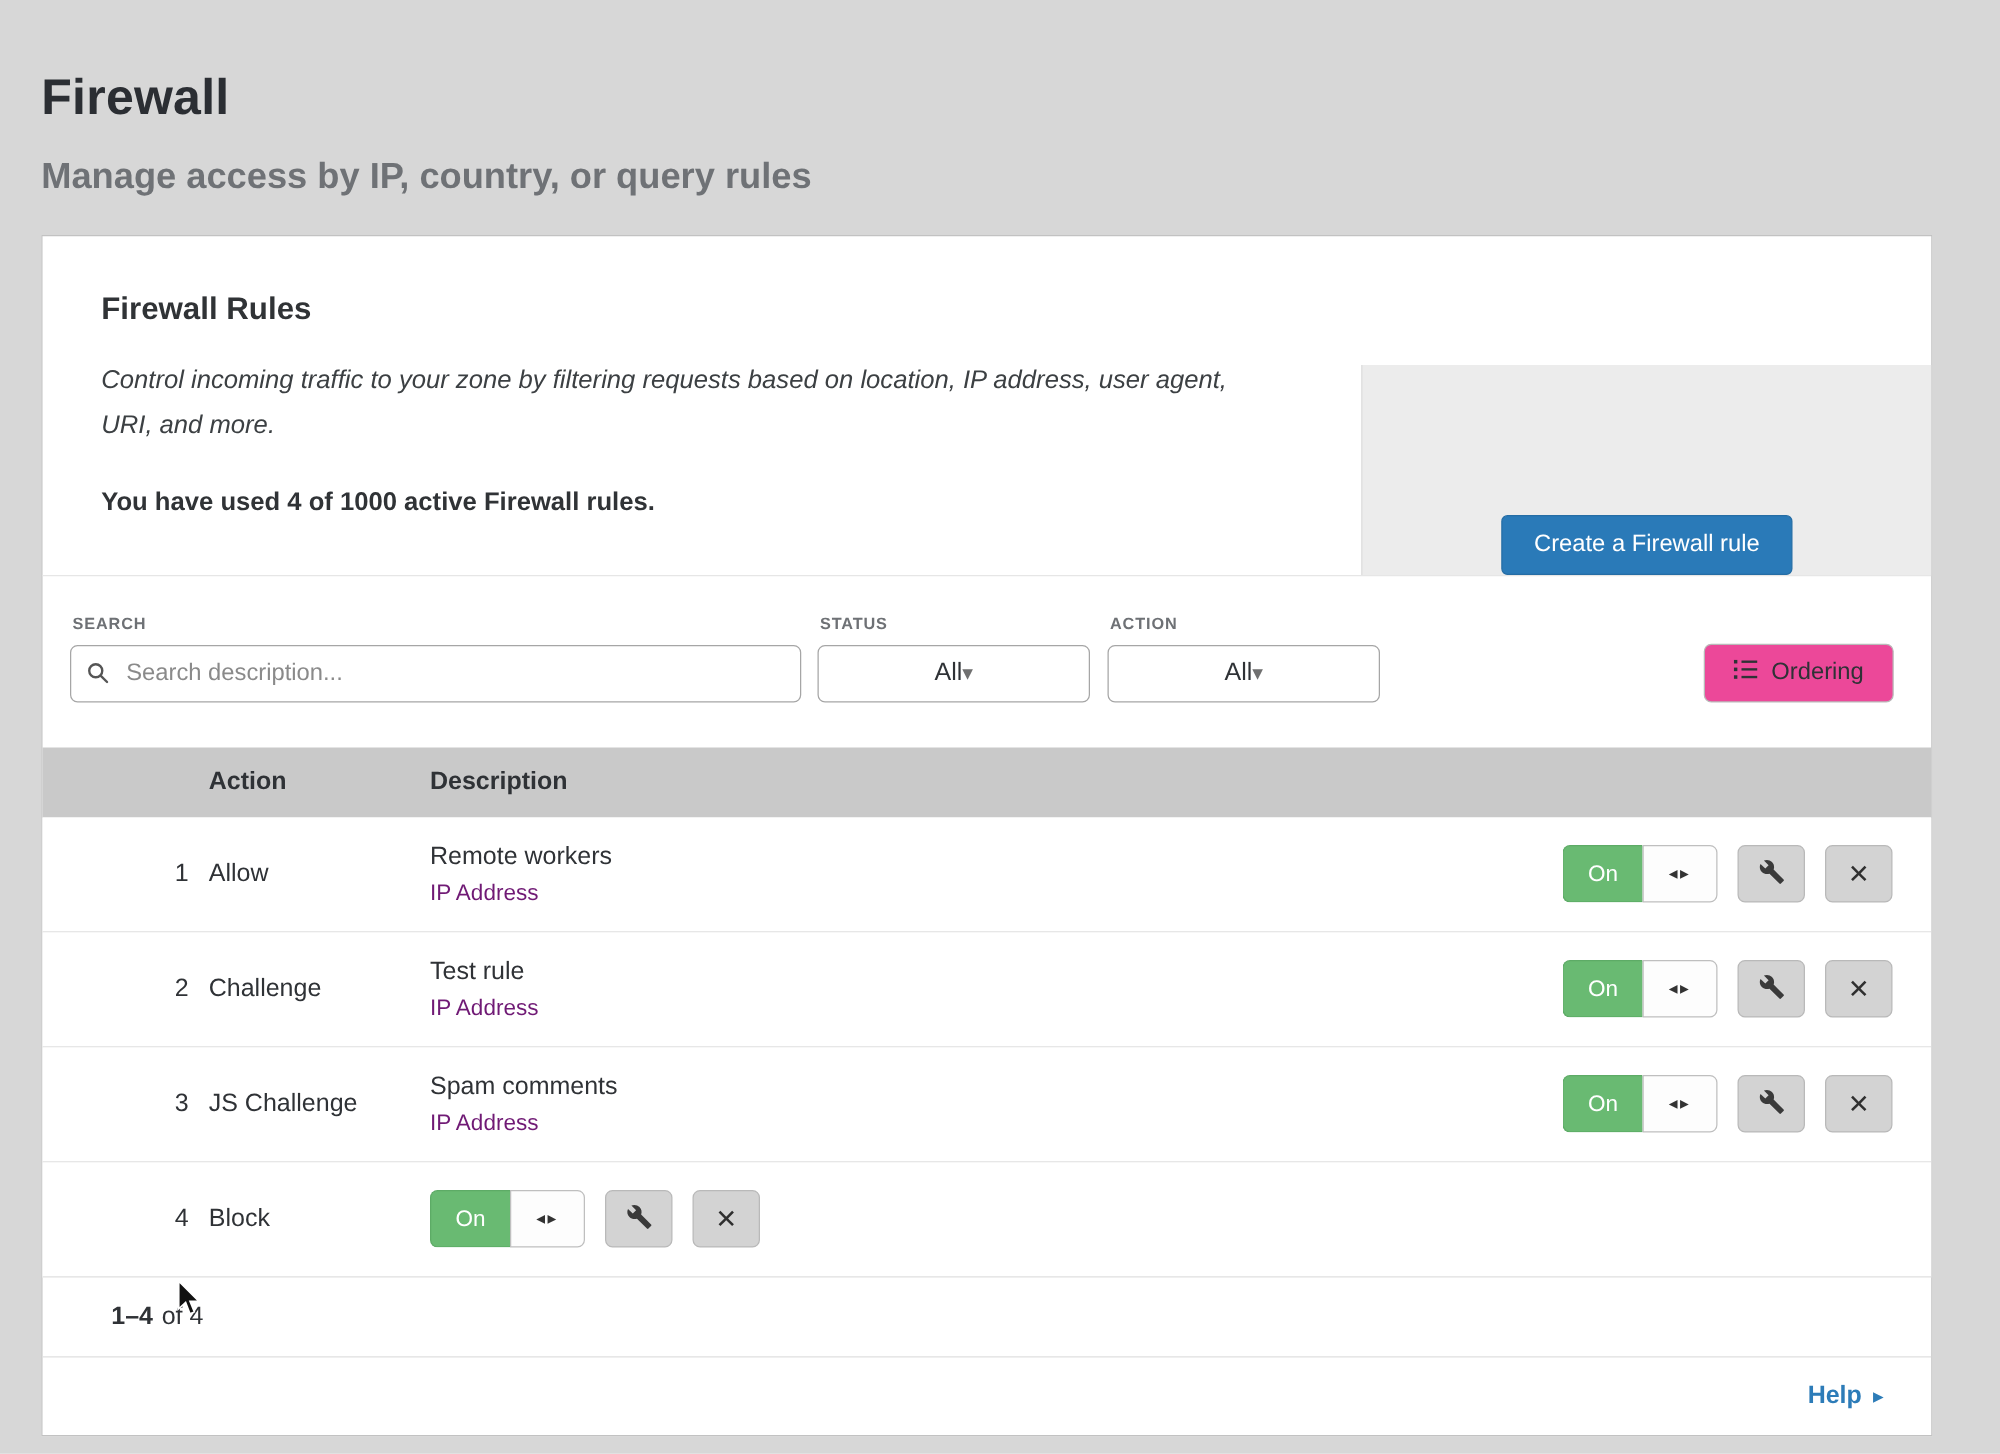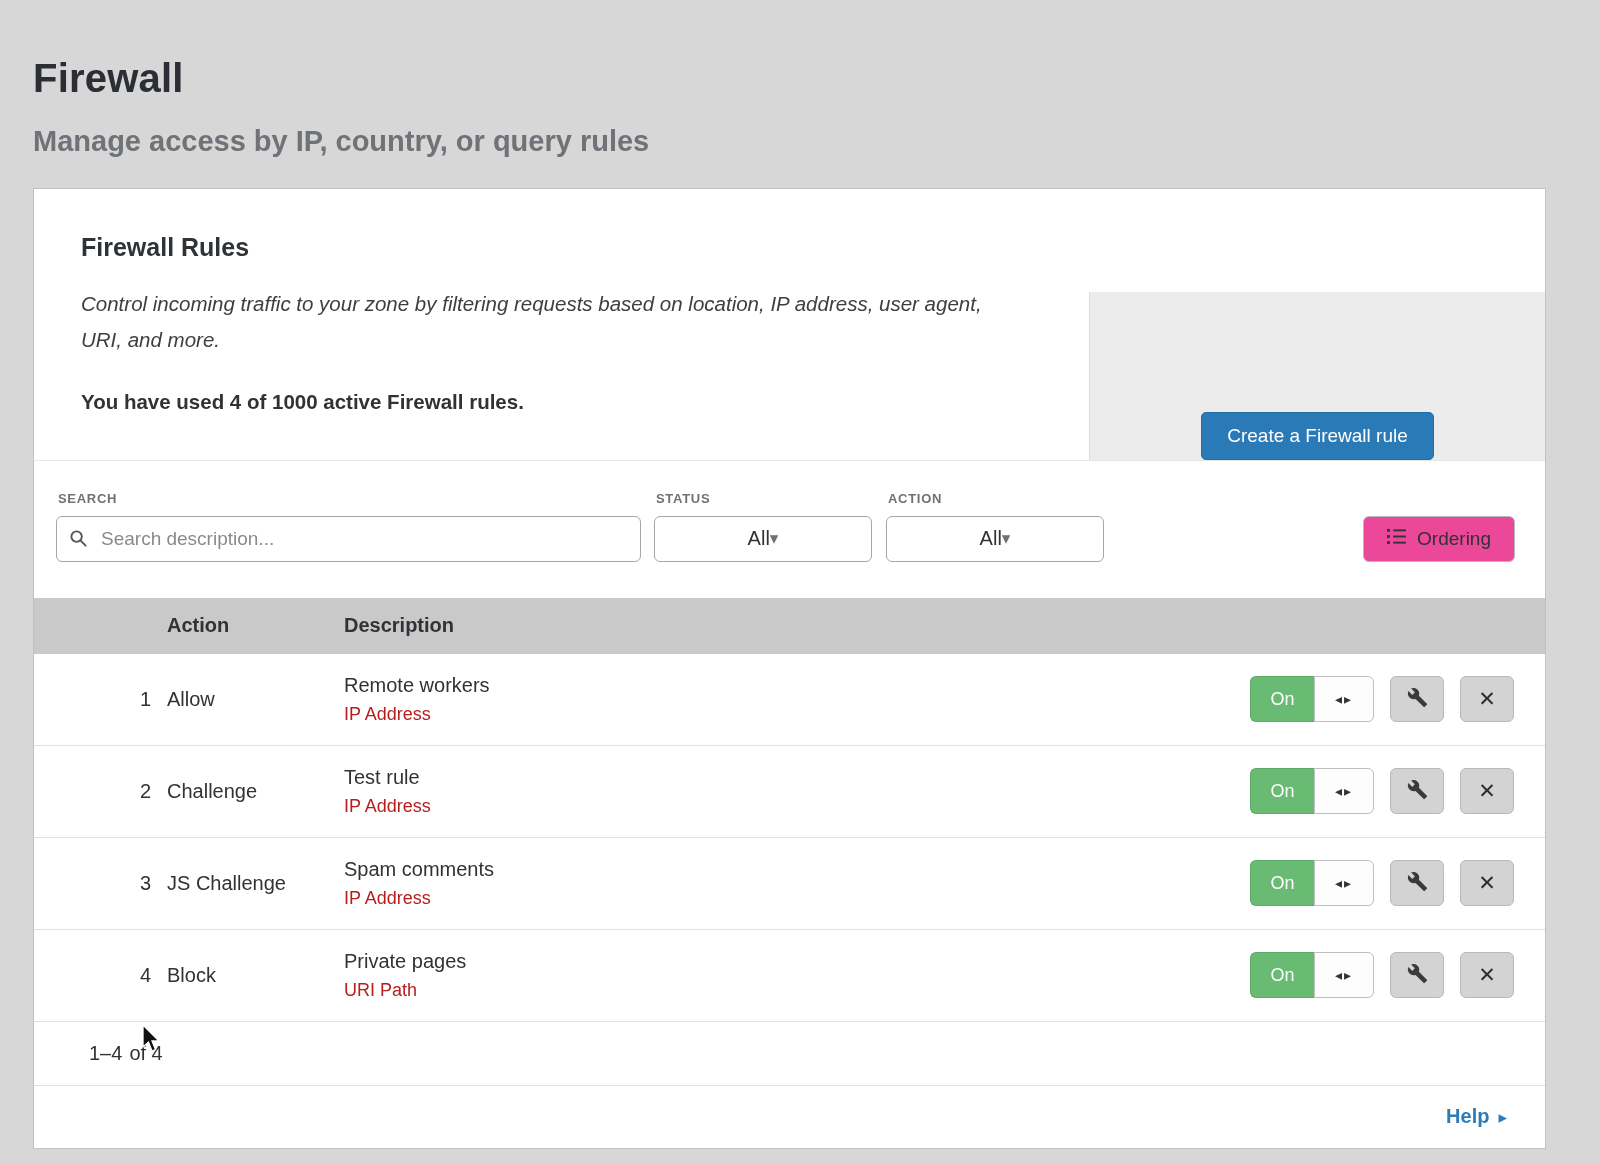--- a/index.html
+++ b/index.html
@@ -152,21 +152,21 @@
     display: flex;
     align-items: center;
     height: 92px;
     border-bottom: 1px solid #e0e0e0;
     background: #fff;
   }
   .cell-num { width: 133px; text-align: right; padding-right: 16px; font-size: 20px; color: #2f3236; }
   .cell-action { width: 177px; font-size: 20px; color: #2f3236; }
   .cell-desc { flex: 1; }
   .desc-title { font-size: 20px; color: #2f3236; margin-bottom: 7px; }
-  .desc-sub { font-size: 18px; color: #b91c1c; }
+  .desc-sub { font-size: 18px; color: #701a75; }
 
   .cell-controls { display: flex; align-items: center; gap: 16px; padding-right: 31px; }
   .toggle-group { display: flex; }
   .toggle-on {
     width: 64px;
     height: 46px;
     background: #69ba72;
     border: 1px solid #5dab66;
     border-right: none;
     border-radius: 6px 0 0 6px;
@@ -203,21 +203,21 @@
   .pagination-row {
     height: 64px;
     display: flex;
     align-items: center;
     padding-left: 55px;
     border-bottom: 1px solid #e0e0e0;
     font-size: 20px;
     color: #2f3236;
     gap: 7px;
   }
-  .pagination-range { font-weight: 400; }
+  .pagination-range { font-weight: 700; }
 
   .help-row {
     height: 62px;
     display: flex;
     align-items: center;
     justify-content: flex-end;
     padding-right: 38px;
   }
   .help-link {
     display: flex;
@@ -380,24 +380,20 @@
         </button>
         <button class="icon-btn">
           <span class="close-glyph">✕</span>
         </button>
       </div>
     </div>
 
     <div class="trow">
       <div class="cell-num">4</div>
       <div class="cell-action">Block</div>
-      <div class="cell-desc">
-        <div class="desc-title">Private pages</div>
-        <div class="desc-sub">URI Path</div>
-      </div>
       <div class="cell-controls">
         <div class="toggle-group">
           <button class="toggle-on">On</button>
           <button class="toggle-arrows">◂▸</button>
         </div>
         <button class="icon-btn">
           <span>
             <svg width="21" height="21" viewBox="0 0 24 24">
                 <path fill="#3a3a3a" d="M22.7 19l-9.1-9.1c.9-2.3.4-5-1.5-6.9-2-2-5-2.4-7.4-1.3L9 6 6 9 1.6 4.7C.4 7.1.9 10.1 2.9 12.1c1.9 1.9 4.6 2.4 6.9 1.5l9.1 9.1c.4.4 1 .4 1.4 0l2.3-2.3c.5-.4.5-1.1.1-1.4z"></path>
               </svg>

